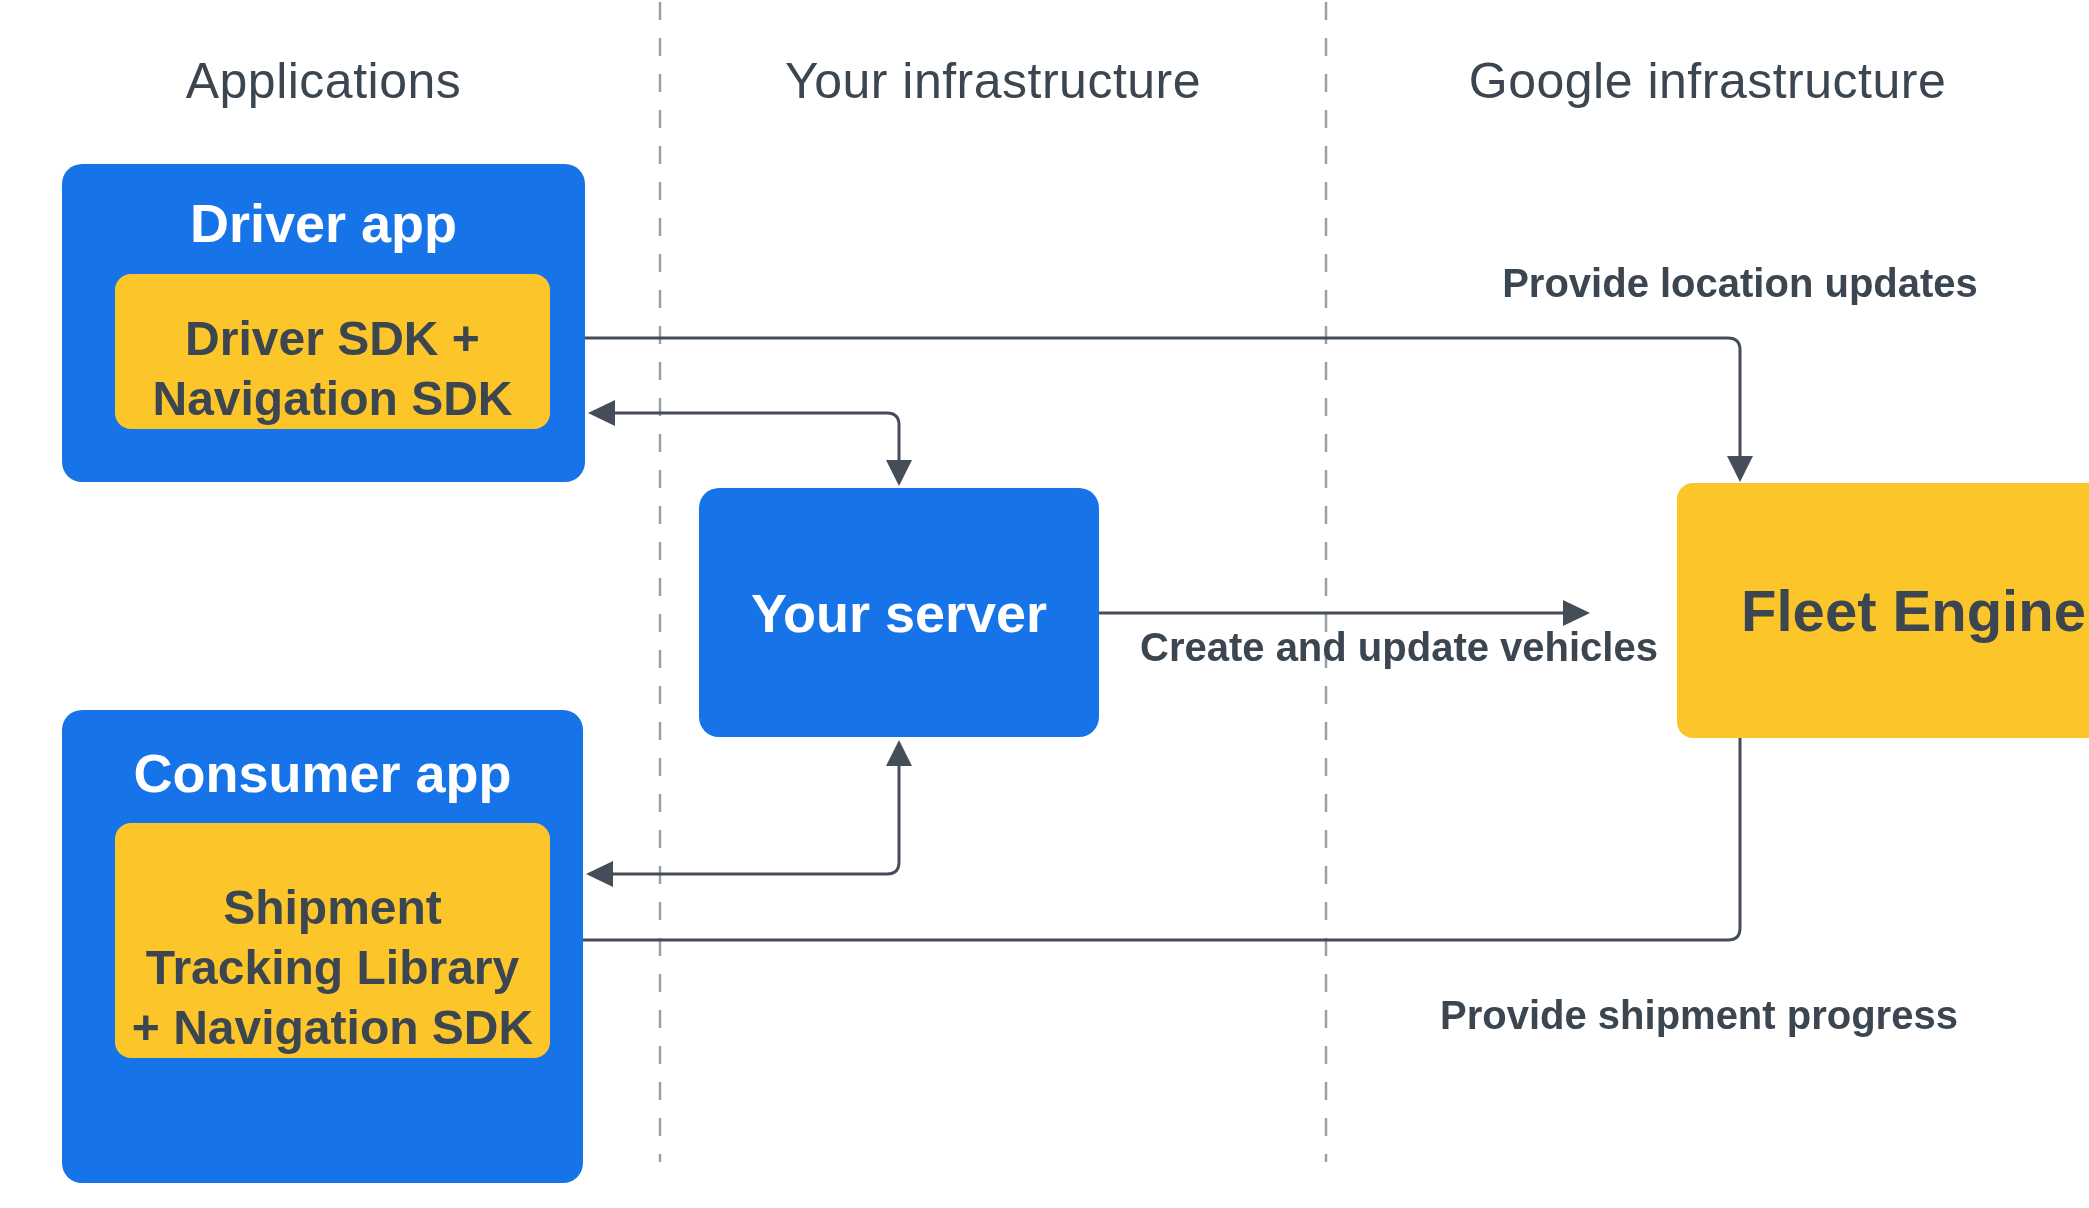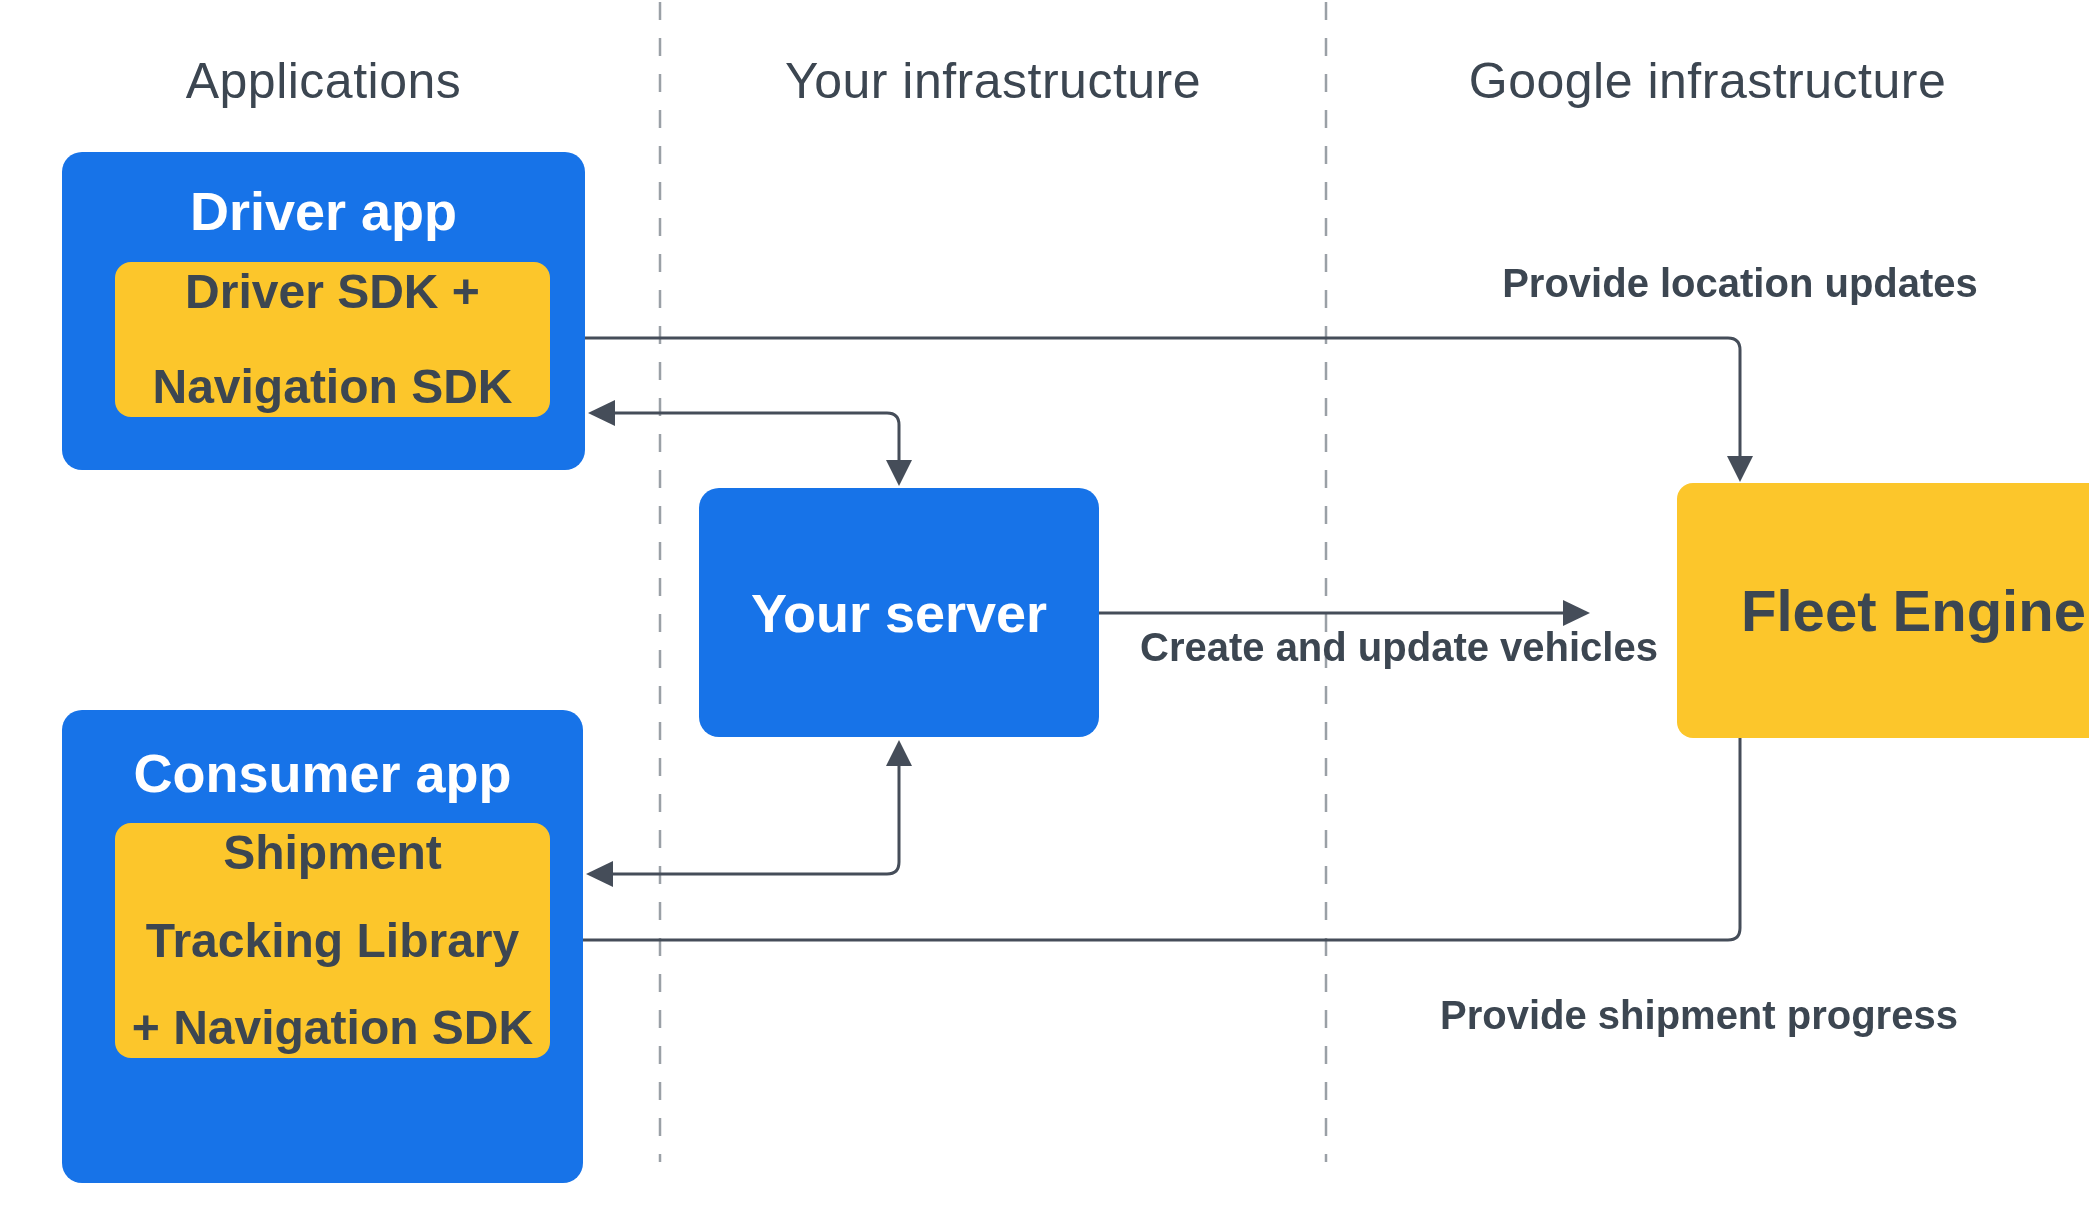--- a/index.html
+++ b/index.html
@@ -33,42 +33,42 @@
   .col-header.yours{left:660px;width:666px;}
   .col-header.google{left:1326px;width:763px;}
 
   .node{
     position:absolute;
     border-radius:20px;
   }
   .blue-box{background:var(--blue);}
   .yellow-box{background:var(--yellow);border-radius:16px;}
 
-  .driver-app{left:62px;top:152px;width:523px;height:318px;}
+  .driver-app{left:62px;top:164px;width:523px;height:318px;}
   .consumer-app{left:62px;top:710px;width:521px;height:473px;}
   .your-server{left:699px;top:488px;width:400px;height:249px;text-align:right;}
   .fleet-engine{left:1677px;top:483px;width:473px;height:255px;padding-left:16px;}
 
   .app-title{
     position:absolute;
     left:0;width:100%;
     text-align:center;
     color:var(--white);
     font-weight:700;
     font-size:54px;
     white-space:nowrap;
   }
   .driver-app .app-title{top:28px;}
   .consumer-app .app-title{top:32px;}
 
   .sdk-box{
     position:absolute;
     left:53px;width:435px;
     display:flex;flex-direction:column;
-    align-items:center;justify-content:space-between;
+    align-items:center;justify-content:flex-end;
     text-align:center;
   }
   .driver-app .sdk-box{top:110px;height:155px;}
   .consumer-app .sdk-box{top:113px;height:235px;}
   .sdk-line{
     display:block;
     color:var(--ink);
     font-weight:700;
     font-size:48px;
     line-height:60px;

